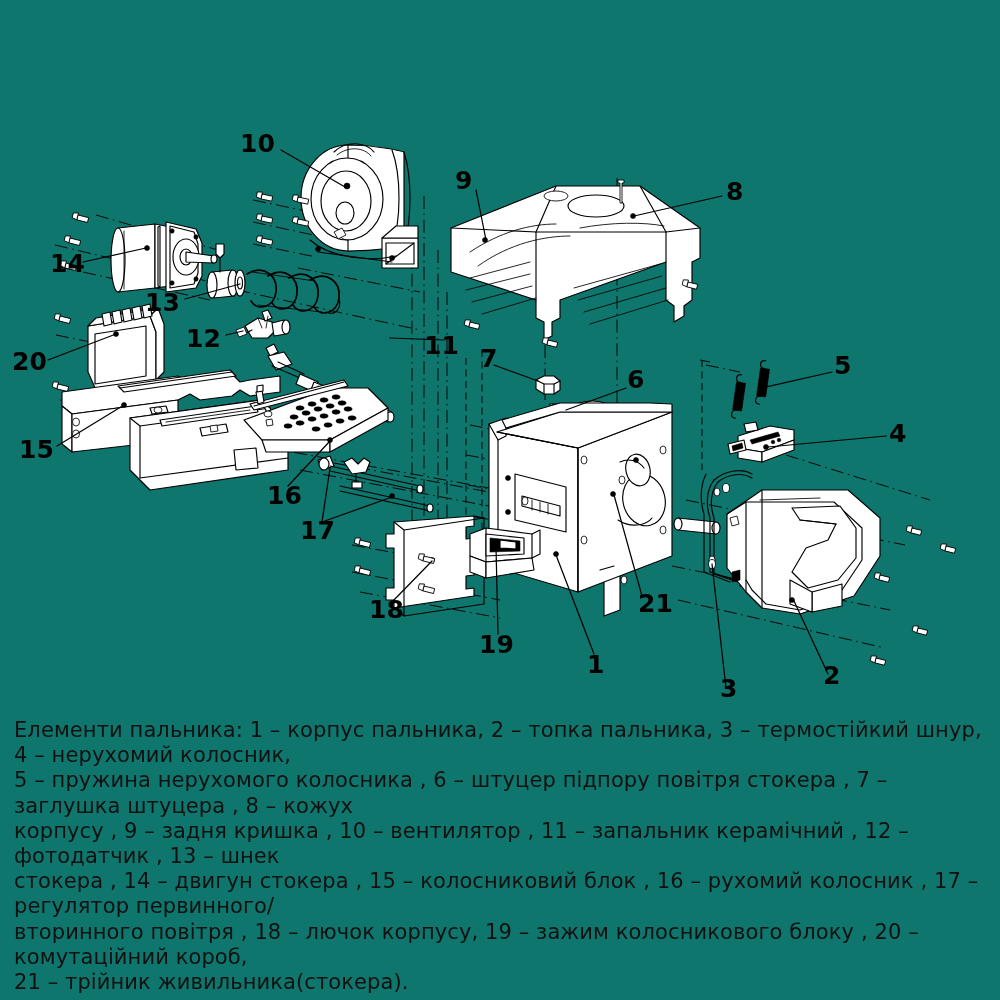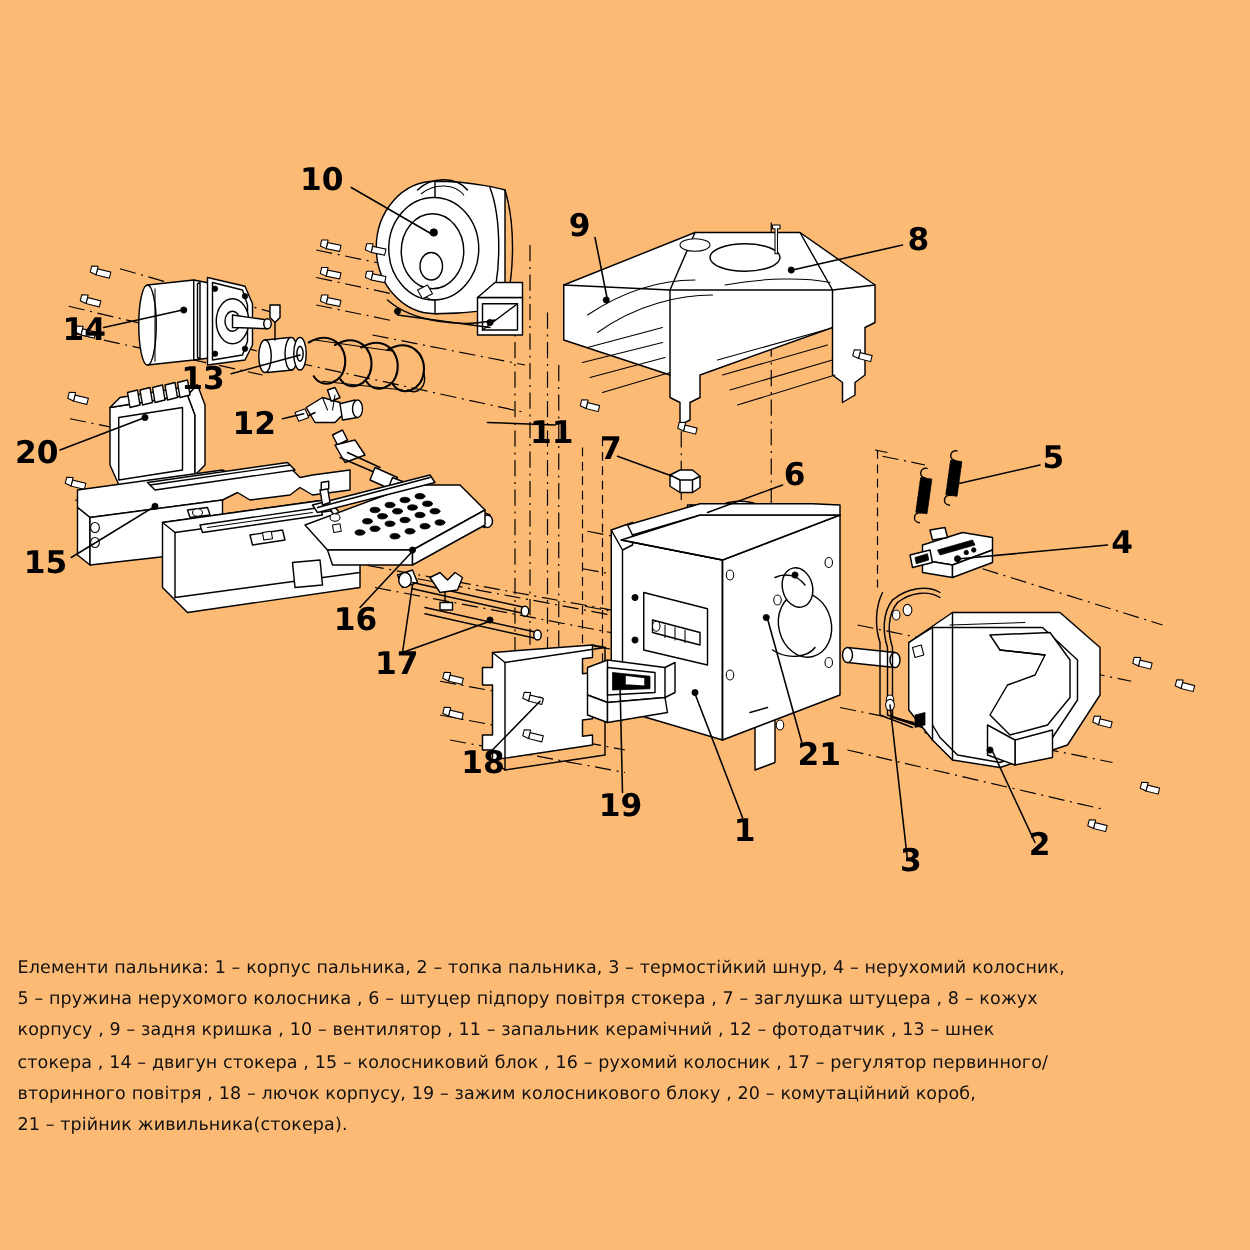--- a/index.html
+++ b/index.html
@@ -1,19 +1,19 @@
 <!DOCTYPE html>
 <html><head>
 <meta charset="utf-8">
 <style>
   html,body{margin:0;padding:0;background:#fff;}
   body{width:1000px;height:1000px;font-family:"DejaVu Sans","Liberation Sans",sans-serif;color:#000;overflow:hidden;}
-  #page{position:relative;width:1000px;height:1000px;background:#fdba74;}
+  #page{position:relative;width:1000px;height:1000px;background:#0f766e;}
   #diagram{position:absolute;left:0;top:0;width:1000px;height:710px;}
-  #caption{position:absolute;left:14px;top:718px;width:972px;font-size:14px;line-height:25.2px;letter-spacing:0.1px;color:#111;white-space:pre-wrap;margin-top:44px;}
+  #caption{position:absolute;left:14px;top:718px;width:972px;font-size:21px;line-height:25.2px;letter-spacing:0.1px;color:#111;white-space:pre-wrap;}
   svg{display:block;}
   .ln{fill:none;stroke:#000;stroke-width:1.15;stroke-linecap:round;stroke-linejoin:round;}
   .ln-t{fill:none;stroke:#000;stroke-width:0.85;stroke-linecap:round;stroke-linejoin:round;}
   .ln-h{fill:none;stroke:#000;stroke-width:1.7;stroke-linecap:round;stroke-linejoin:round;}
   .fillw{fill:#fff;stroke:#000;stroke-width:1.15;stroke-linejoin:round;}
   .fillw-t{fill:#fff;stroke:#000;stroke-width:0.85;stroke-linejoin:round;}
   .fillk{fill:#000;stroke:#000;stroke-width:0.6;}
   .dashdot{fill:none;stroke:#000;stroke-width:0.95;stroke-dasharray:13 4.5 1.6 4.5;stroke-linecap:butt;}
   .dashed{fill:none;stroke:#000;stroke-width:0.95;stroke-dasharray:7 4.5;stroke-linecap:butt;}
   .leader{fill:none;stroke:#000;stroke-width:1.25;stroke-linecap:round;}

